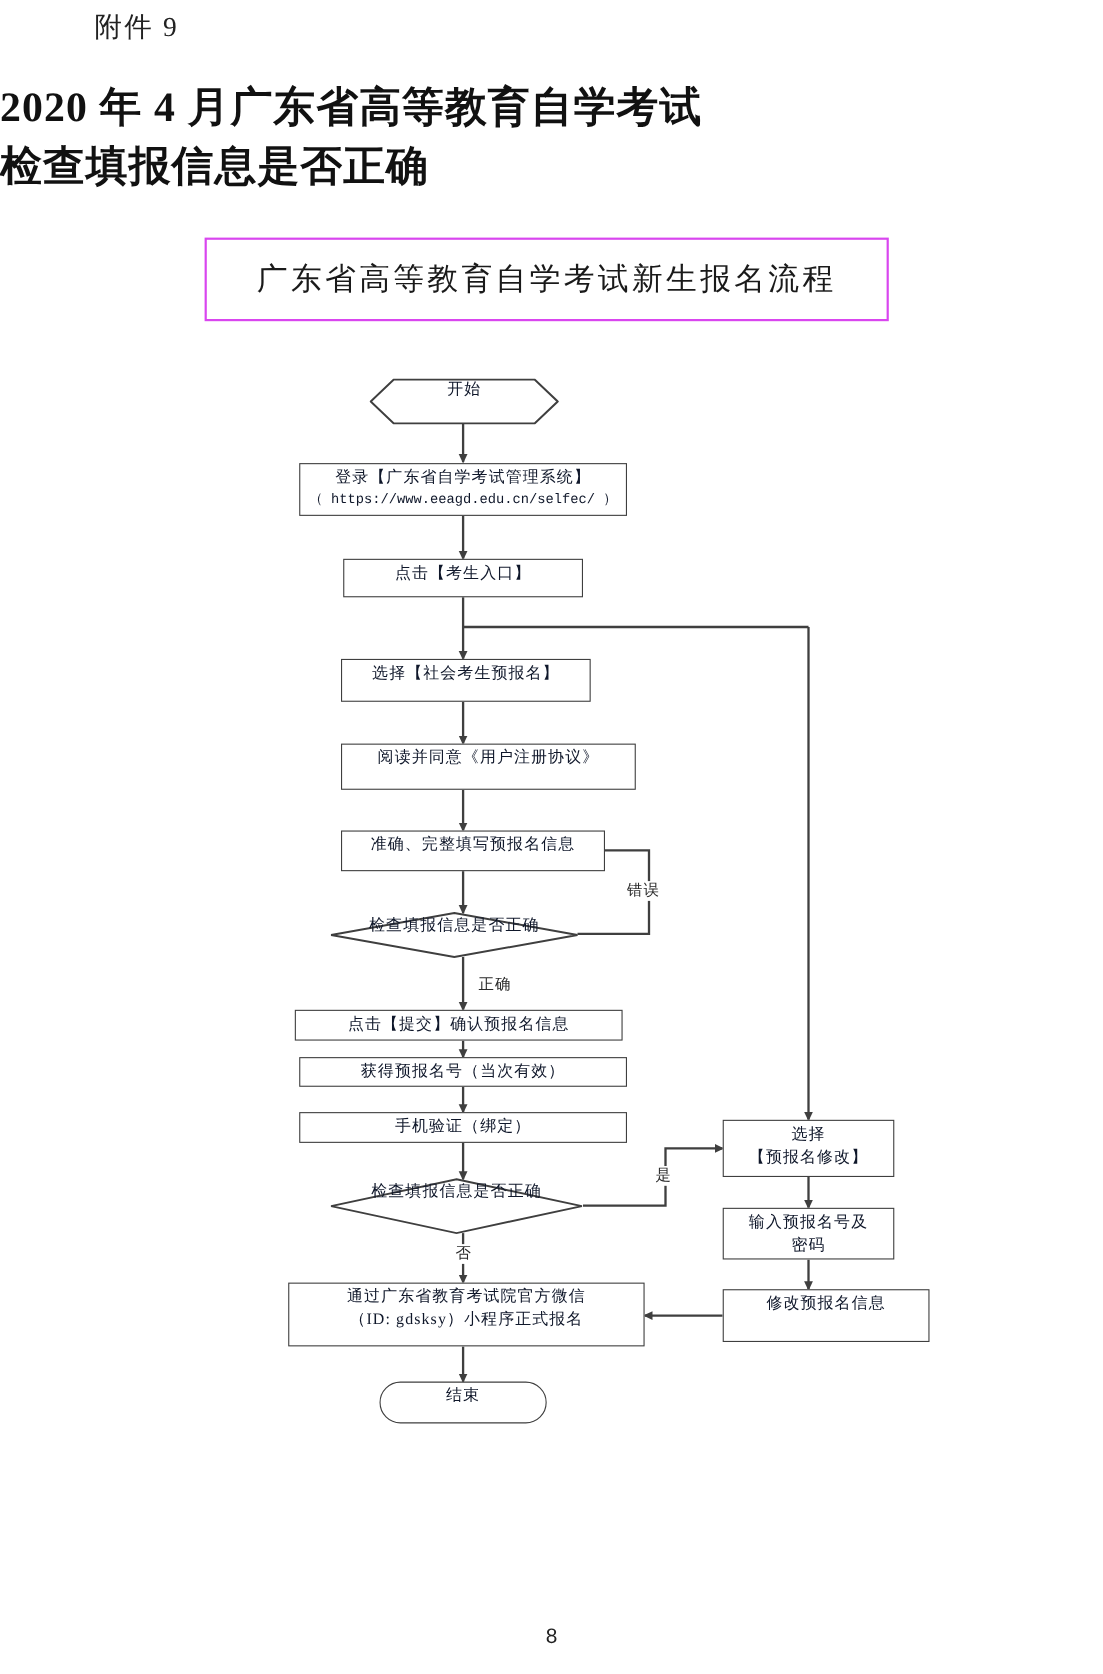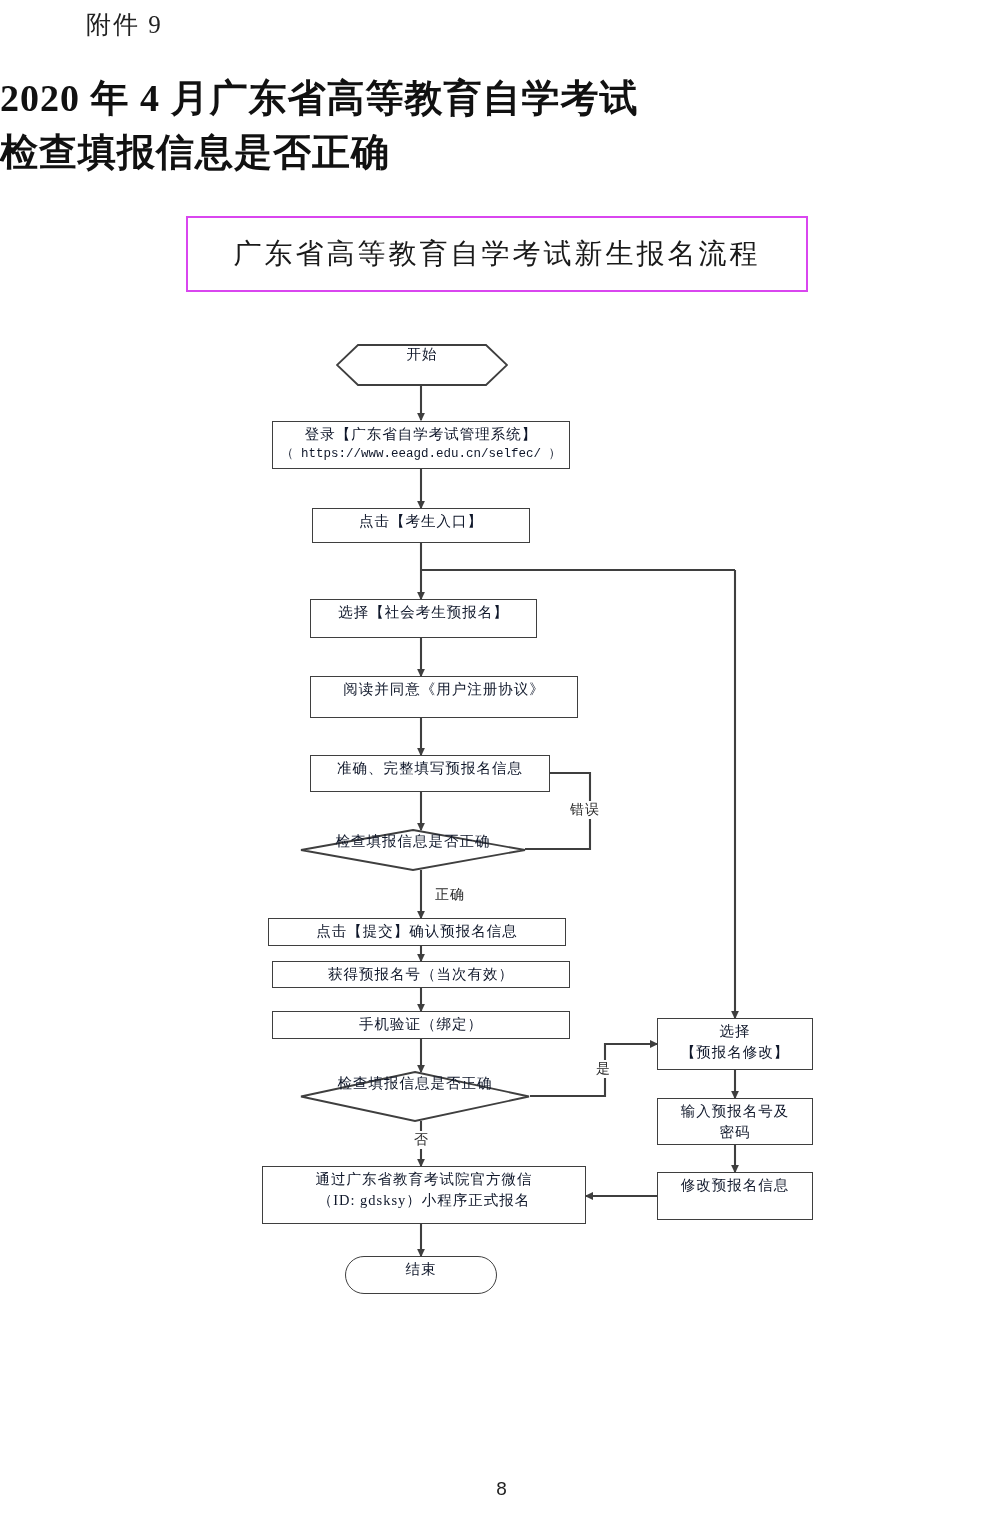--- a/index.html
+++ b/index.html
@@ -297,21 +297,21 @@
     </span>
   </div>
 
   <div class="node" style="left:657px; top:1098px; width:156px; height:47px;">
     <span class="txt">
       <span class="l">输入预报名号及</span>
       <span class="l">密码</span>
     </span>
   </div>
 
-  <div class="node" style="left:657px; top:1172px; width:156px; height:48px;">
+  <div class="node" style="left:657px; top:1172px; width:188px; height:48px;">
     <span class="txt">
       <span class="l">修改预报名信息</span>
     </span>
   </div>
 
   <div class="edge-label" style="left:568px; top:801px;">错误</div>
   <div class="edge-label" style="left:400px; top:886px;margin-left:33px;">正确</div>
   <div class="edge-label" style="left:594px; top:1060px;">是</div>
   <div class="edge-label" style="left:412px; top:1131px;">否</div>
 

